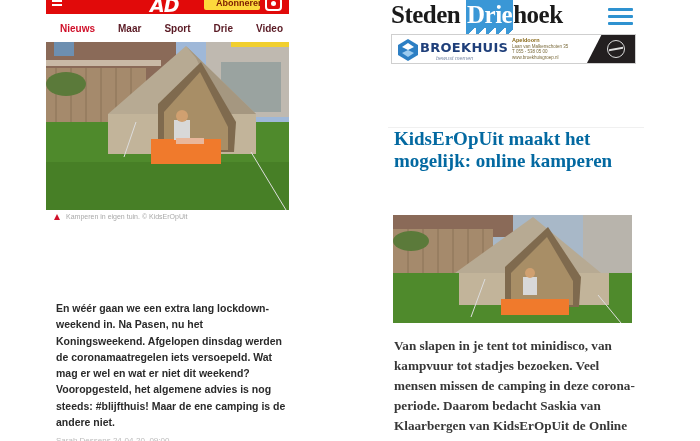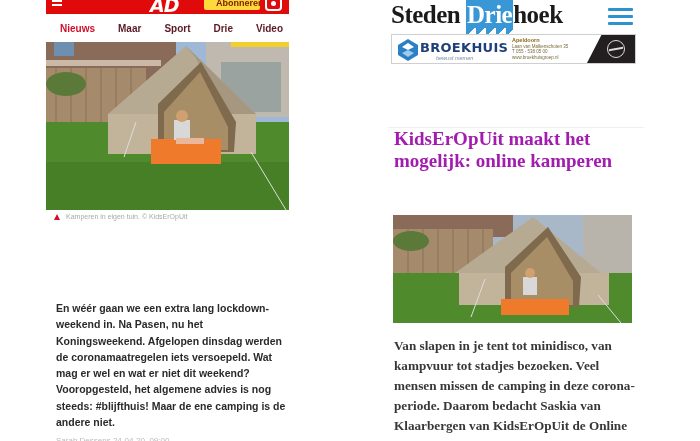--- a/index.html
+++ b/index.html
@@ -42,21 +42,21 @@
   .sd-ad .mark { position: absolute; left: 5px; top: 4px; width: 22px; height: 22px; }
   .sd-ad .brand { position: absolute; left: 28px; top: 5px; font-family: "DejaVu Sans", sans-serif; font-weight: 700; font-size: 13px; color: #1f3f7a; letter-spacing: 0.3px; }
   .sd-ad .slogan { position: absolute; left: 44px; top: 20px; font-size: 5.5px; color: #7a8aa8; font-style: italic; }
   .sd-ad .addr { position: absolute; left: 120px; top: 3px; font-size: 4.5px; line-height: 5.5px; color: #7a6a3a; }
   .sd-ad .addr b { font-size: 5.5px; color: #8a6a1a; }
   .sd-ad .dark { position: absolute; right: 0; top: 0; width: 48px; height: 28px; background: #231f20; clip-path: polygon(30% 0, 100% 0, 100% 100%, 0 100%); }
   .sd-ad .opel { position: absolute; right: 10px; top: 5px; width: 18px; height: 18px; border: 1.5px solid #ddd; border-radius: 50%; }
   .sd-ad .opel::after { content: ""; position: absolute; left: 1px; right: 1px; top: 7px; height: 2px; background: #ddd; transform: skewY(-10deg); }
 
   .sd-divider { position: absolute; left: 0; top: 127px; width: 256px; height: 1px; background: #f0f0f0; }
-  .sd-title { position: absolute; left: 6px; top: 128px; width: 245px; font-family: "Liberation Serif", serif; font-weight: 700; font-size: 19px; line-height: 22px; color: #a21caf; }
+  .sd-title { position: absolute; left: 6px; top: 128px; width: 245px; font-family: "Liberation Serif", serif; font-weight: 700; font-size: 19px; line-height: 22px; color: #0369a1; }
   .sd-byline { position: absolute; left: 6px; top: 175px; font-family: "Liberation Serif", serif; font-size: 13px; color: #9a9a9a; }
   .sd-byline .author { color: #3a9ad8; }
   .sd-photo { position: absolute; left: 5px; top: 215px; width: 239px; height: 108px; overflow: hidden; }
   .sd-body { position: absolute; left: 6px; top: 336px; width: 250px; font-family: "Liberation Serif", serif; font-weight: 700; font-size: 13.2px; line-height: 20px; color: #383838; }
 </style>
 </head>
 <body>
 
 <div class="left">
   <div class="ad-header">

